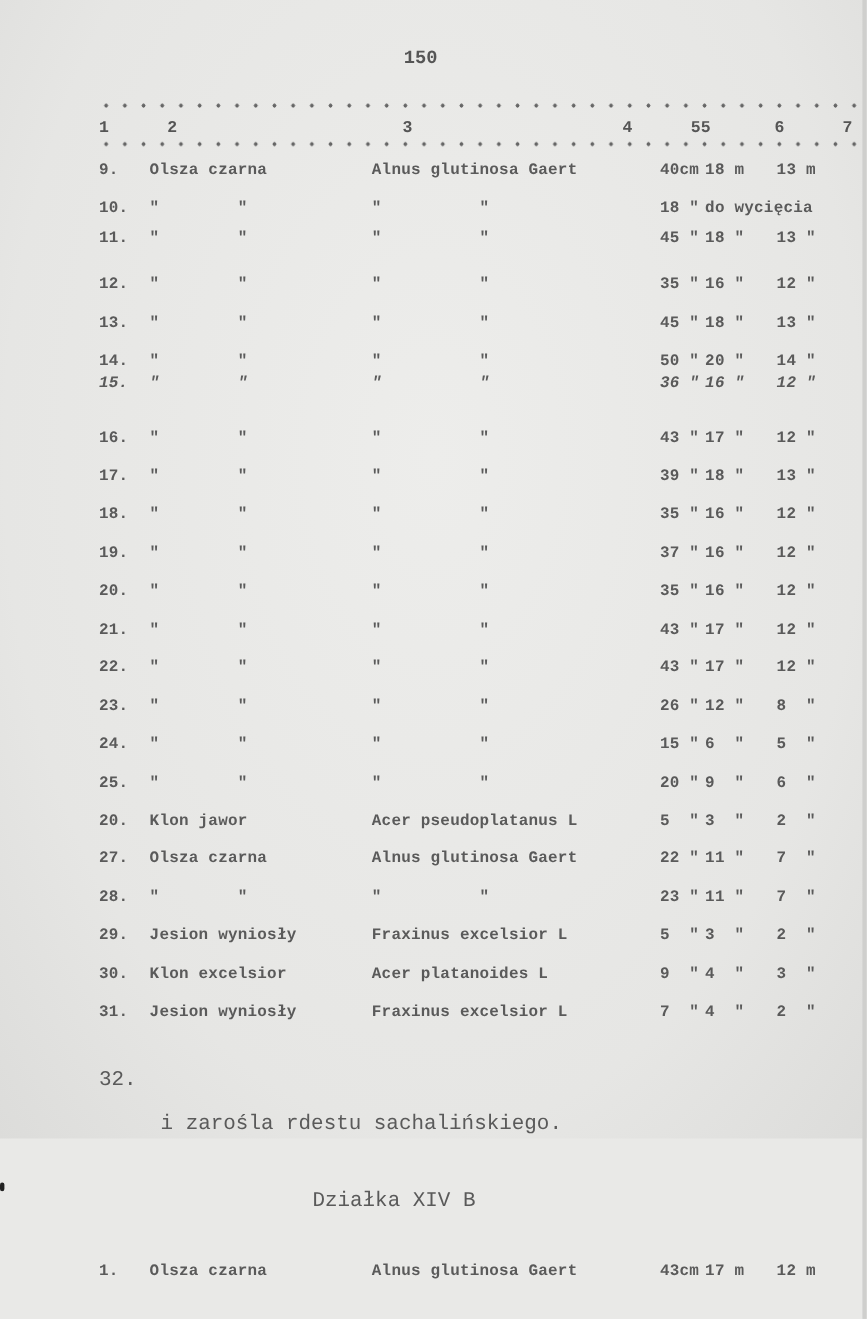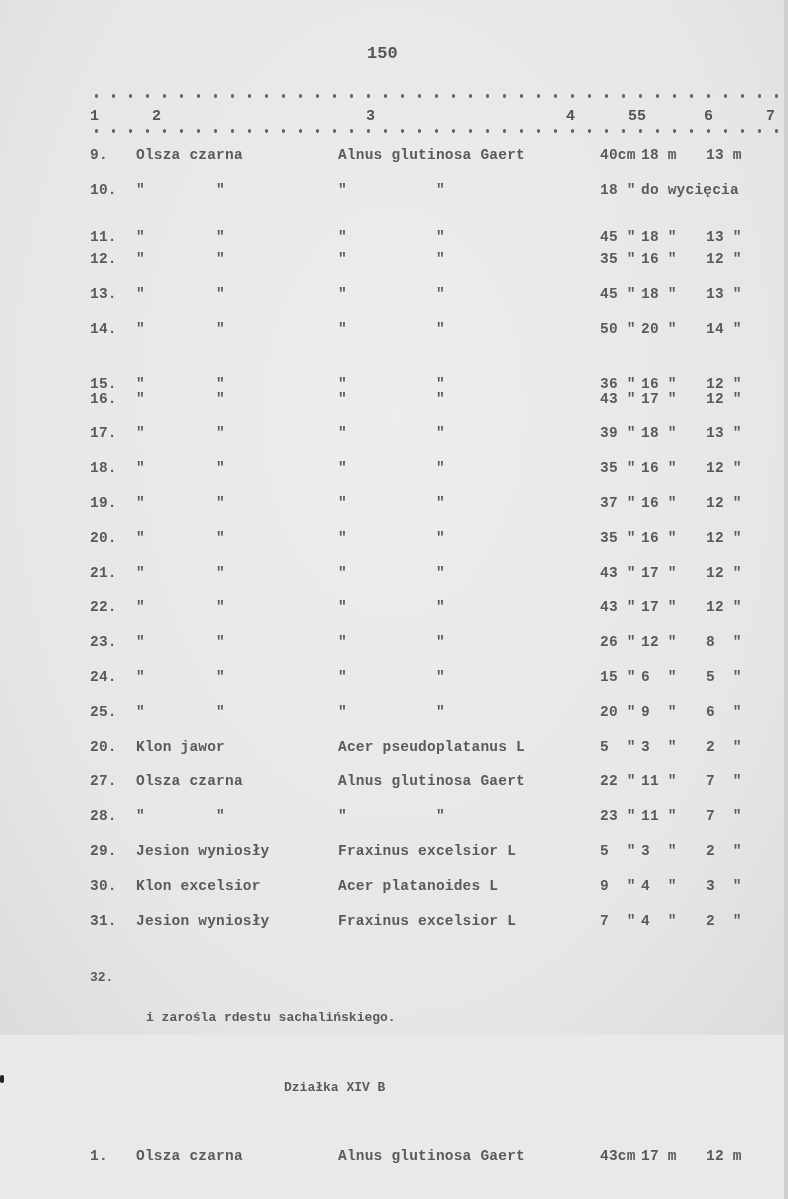--- a/index.html
+++ b/index.html
@@ -20,21 +20,21 @@
     background-image: radial-gradient(circle, #666 1.6px, transparent 2px);
     background-size: 17px 6px; background-repeat: repeat-x; }
   .colnum { position: absolute; top: 108px; font-size: 15px; font-weight: bold; color: #555; }
   .row { position: absolute; left: 0; width: 788px; height: 20px; }
   .c-no { left: 90px; }
   .c-pl { left: 136px; }
   .c-lat { left: 338px; }
   .c-d { left: 580px; margin-left: 20px; }
   .c-h { left: 641px; }
   .c-c { left: 706px; }
-  .note { position: absolute; font-size: 13px; font-weight: bold; color: #5a5a5a; white-space: pre; }
+  .note { position: absolute; font-size: 19px; font-weight: normal; color: #5a5a5a; white-space: pre; }
   .edge { position: absolute; right: 0; top: 0; width: 4px; height: 1199px; background: #cfcfcd; }
   .leftmark { position: absolute; left: 0; top: 1075px; width: 4px; height: 8px; background: #222; border-radius: 2px; }
 </style>
 </head>
 <body>
 
 <div class="page">
 
   <div class="pagenum">150</div>
 
@@ -60,21 +60,21 @@
         <span class="t c-c">13 m</span>
       </div>
       <div class="row" style="top: 181.8px;">
         <span class="t c-no">10.</span>
         <span class="t c-pl">"        "</span>
         <span class="t c-lat">"          "</span>
         <span class="t c-d">18 "</span>
         <span class="t c-h">do wycięcia</span>
         <span class="t c-c"></span>
       </div>
-      <div class="row" style="top: 229px;">
+      <div class="row" style="top: 209px;">
         <span class="t c-no">11.</span>
         <span class="t c-pl">"        "</span>
         <span class="t c-lat">"          "</span>
         <span class="t c-d">45 "</span>
         <span class="t c-h">18 "</span>
         <span class="t c-c">13 "</span>
       </div>
       <div class="row" style="top: 251.4px;">
         <span class="t c-no">12.</span>
         <span class="t c-pl">"        "</span>
@@ -92,21 +92,21 @@
         <span class="t c-c">13 "</span>
       </div>
       <div class="row" style="top: 321px;">
         <span class="t c-no">14.</span>
         <span class="t c-pl">"        "</span>
         <span class="t c-lat">"          "</span>
         <span class="t c-d">50 "</span>
         <span class="t c-h">20 "</span>
         <span class="t c-c">14 "</span>
       </div>
-      <div class="row" style="top: 376px;">
+      <div class="row" style="top: 341px; font-style: italic;">
         <span class="t c-no">15.</span>
         <span class="t c-pl">"        "</span>
         <span class="t c-lat">"          "</span>
         <span class="t c-d">36 "</span>
         <span class="t c-h">16 "</span>
         <span class="t c-c">12 "</span>
       </div>
       <div class="row" style="top: 391px;">
         <span class="t c-no">16.</span>
         <span class="t c-pl">"        "</span>

